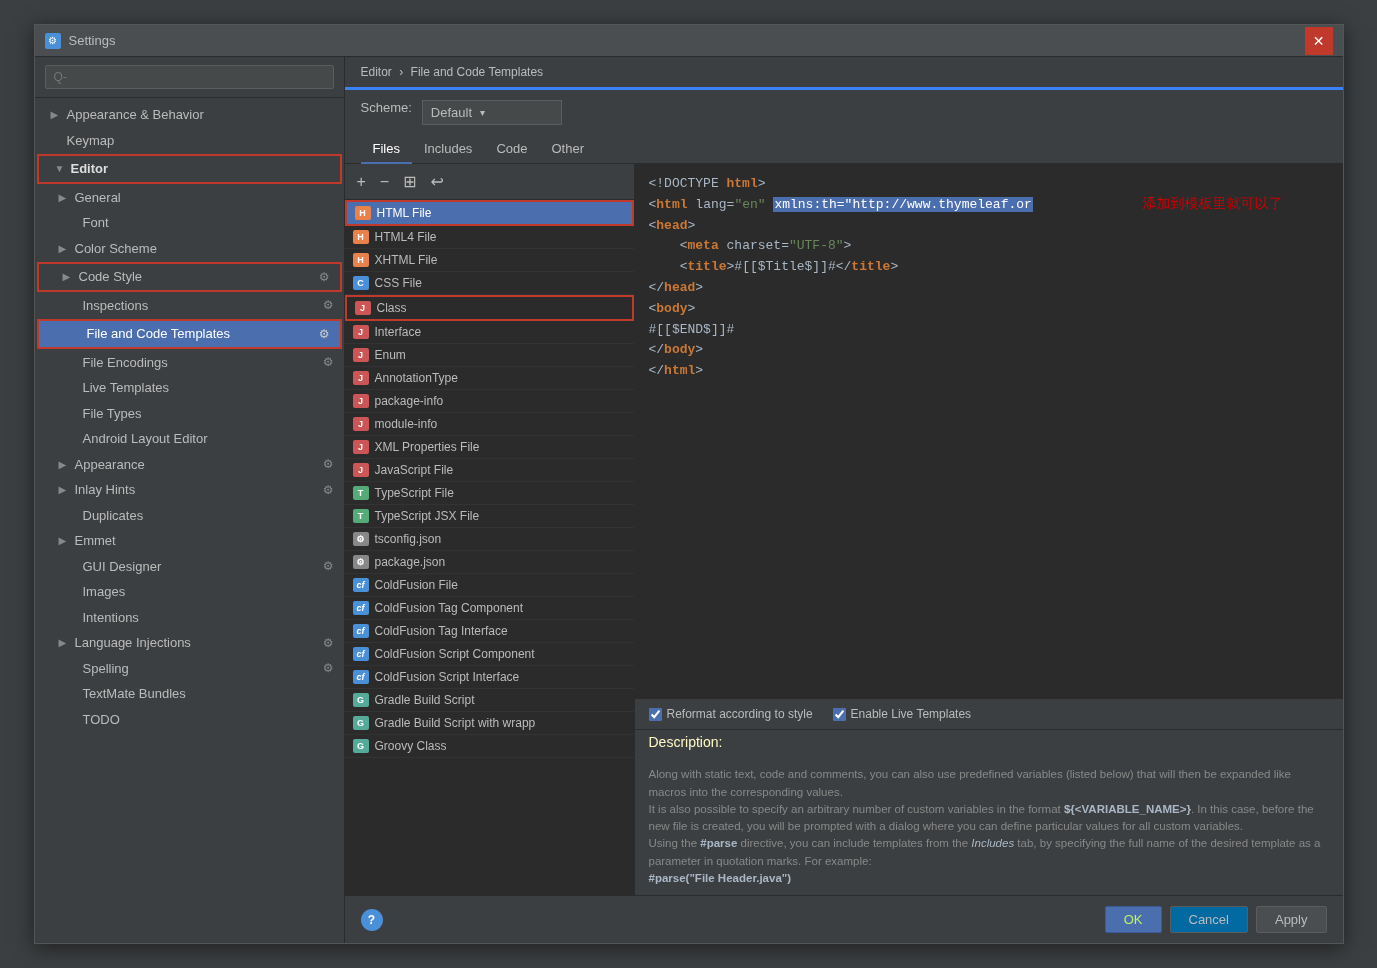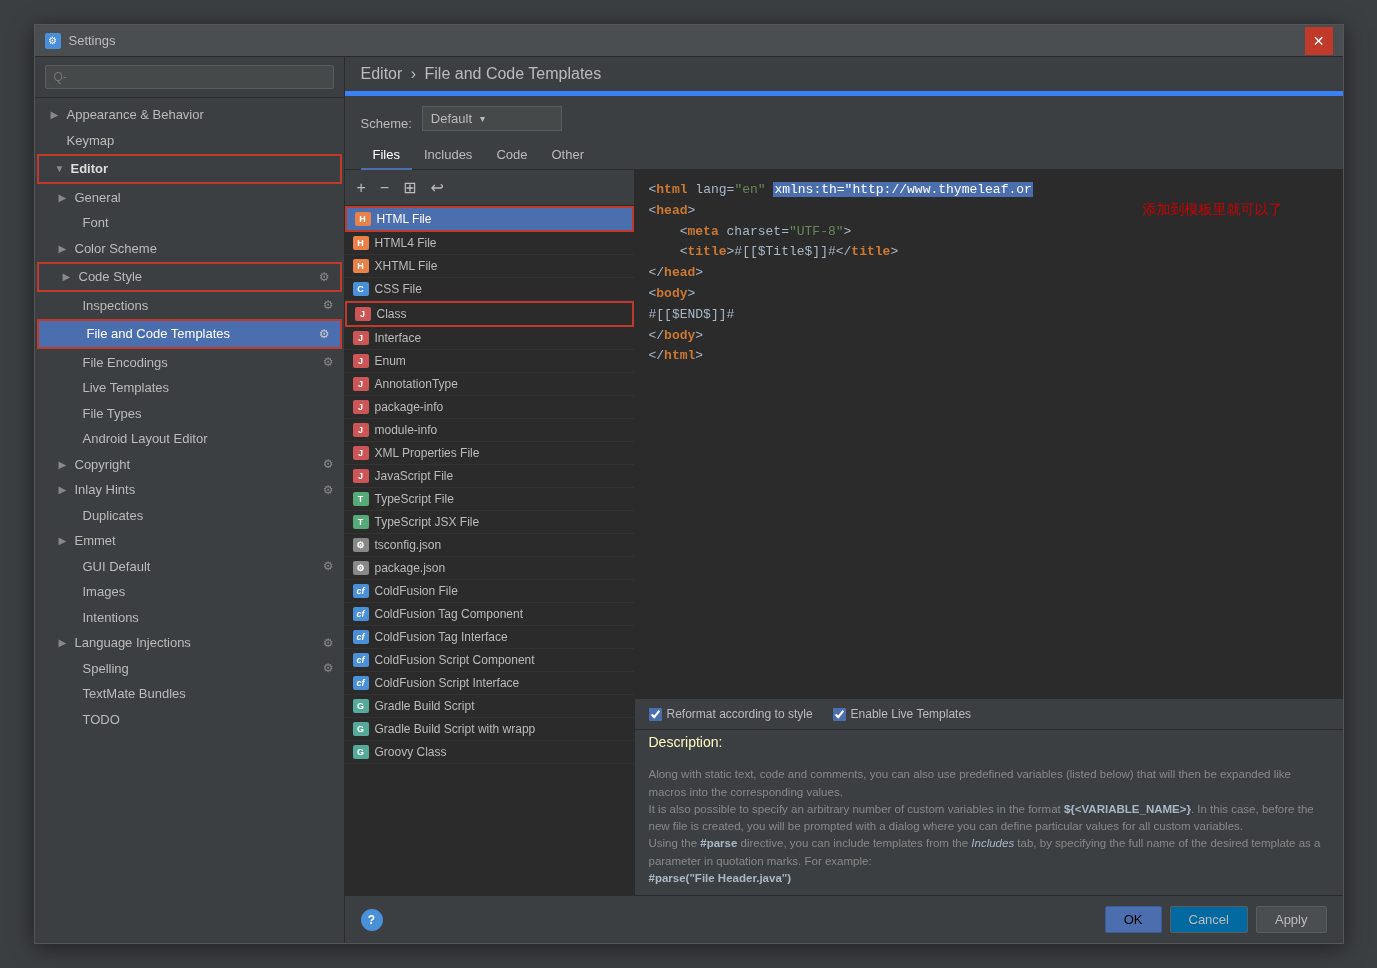--- a/index.html
+++ b/index.html
@@ -117,36 +117,36 @@
     .right-panel {
       flex: 1;
       display: flex;
       flex-direction: column;
       background: #3c3f41;
       overflow: hidden;
     }
     .breadcrumb {
       padding: 8px 16px;
       color: #888;
-      font-size: 16px;
-      border-bottom: 5px solid #3b82f6;
+      font-size: 12px;
+      border-bottom: 3px solid #3b82f6;
       flex-shrink: 0;
     }
     .breadcrumb span { color: #bbb; }
     .breadcrumb .sep { margin: 0 4px; }
     .panel-body {
       flex: 1;
       display: flex;
       flex-direction: column;
       overflow: hidden;
       padding: 0;
     }
     .scheme-row {
       display: flex;
-      align-items: flex-end;
+      align-items: flex-start;
       gap: 10px;
       padding: 10px 16px;
       flex-shrink: 0;
     }
     .scheme-label { color: #bbb; font-size: 13px; }
     .scheme-select {
       background: #45494a;
       border: 1px solid #5a5d5e;
       color: #bbb;
       padding: 4px 8px;
@@ -345,21 +345,21 @@
       cursor: pointer;
       border-radius: 2px;
       border: 1px solid #5a5d5e;
     }
     .btn-default {
       background: #0369a1;
       color: #bbb;
     }
     .btn-primary {
       background: #4b6eaf;
-      color: #000000;
+      color: #bef264;
       border-color: #3a5a99;
     }
     .btn-apply {
       background: #4a4e51;
       color: #bbb;
     }
     
     ::-webkit-scrollbar { width: 8px; height: 8px; }
     ::-webkit-scrollbar-track { background: #2b2b2b; }
     ::-webkit-scrollbar-thumb { background: #555; border-radius: 2px; }
@@ -449,21 +449,21 @@
           <span class="nav-item-label">File Types</span>
         </div>
 
         <div class="nav-item indent2">
           <span class="expand-arrow"> </span>
           <span class="nav-item-label">Android Layout Editor</span>
         </div>
 
         <div class="nav-item indent1">
           <span class="expand-arrow">▶</span>
-          <span class="nav-item-label">Copyright</span>
+          <span class="nav-item-label">Appearance</span>
           <span class="gear-icon">⚙</span>
         </div>
 
         <div class="nav-item indent1">
           <span class="expand-arrow">▶</span>
           <span class="nav-item-label">Inlay Hints</span>
           <span class="gear-icon">⚙</span>
         </div>
 
         <div class="nav-item indent2">
@@ -471,21 +471,21 @@
           <span class="nav-item-label">Duplicates</span>
         </div>
 
         <div class="nav-item indent1">
           <span class="expand-arrow">▶</span>
           <span class="nav-item-label">Emmet</span>
         </div>
 
         <div class="nav-item indent2">
           <span class="expand-arrow"> </span>
-          <span class="nav-item-label">GUI Default</span>
+          <span class="nav-item-label">GUI Designer</span>
           <span class="gear-icon">⚙</span>
         </div>
 
         <div class="nav-item indent2">
           <span class="expand-arrow"> </span>
           <span class="nav-item-label">Images</span>
         </div>
 
         <div class="nav-item indent2">
           <span class="expand-arrow"> </span>
@@ -649,20 +649,21 @@
                 <span class="tpl-name">Groovy Class</span>
               </div>
             </div>
           </div>
 
           <div class="editor-panel">
             <div class="code-area" style="position: relative;">
 
               <div class="chinese-tooltip">添加到模板里就可以了</div>
 
+              <span class="code-line">&lt;!DOCTYPE <span class="kw">html</span>&gt;</span>
               <span class="code-line">&lt;<span class="kw">html</span> <span class="attr">lang</span>=<span class="val">"en"</span> <span class="xmlns-highlight">xmlns:th="http://www.thymeleaf.or</span></span>
               <span class="code-line">&lt;<span class="kw">head</span>&gt;</span>
               <span class="code-line">    &lt;<span class="kw">meta</span> <span class="attr">charset</span>=<span class="val">"UTF-8"</span>&gt;</span>
               <span class="code-line">    &lt;<span class="kw">title</span>&gt;#[[$Title$]]#&lt;/<span class="kw">title</span>&gt;</span>
               <span class="code-line">&lt;/<span class="kw">head</span>&gt;</span>
               <span class="code-line">&lt;<span class="kw">body</span>&gt;</span>
               <span class="code-line">#[[$END$]]#</span>
               <span class="code-line">&lt;/<span class="kw">body</span>&gt;</span>
               <span class="code-line">&lt;/<span class="kw">html</span>&gt;</span>
             </div>

